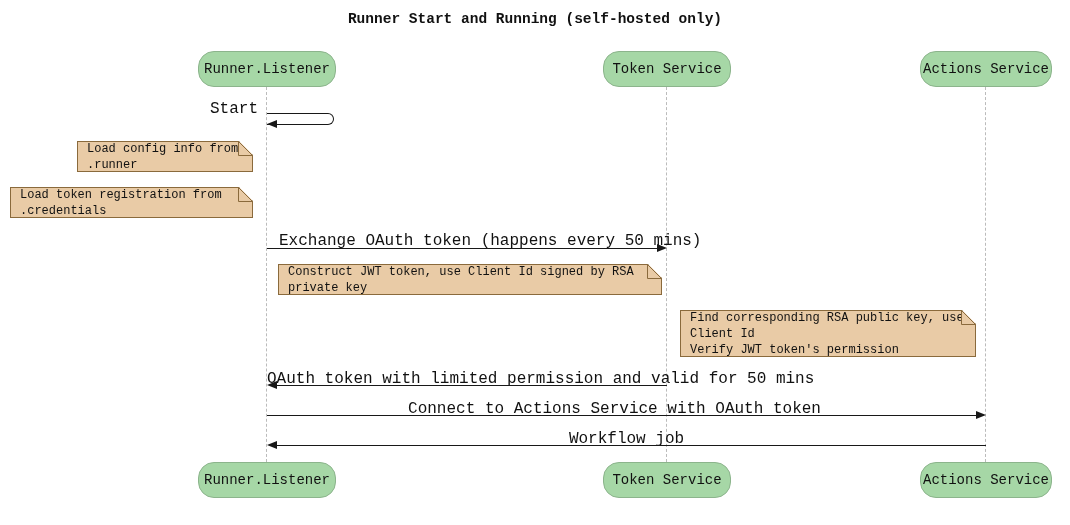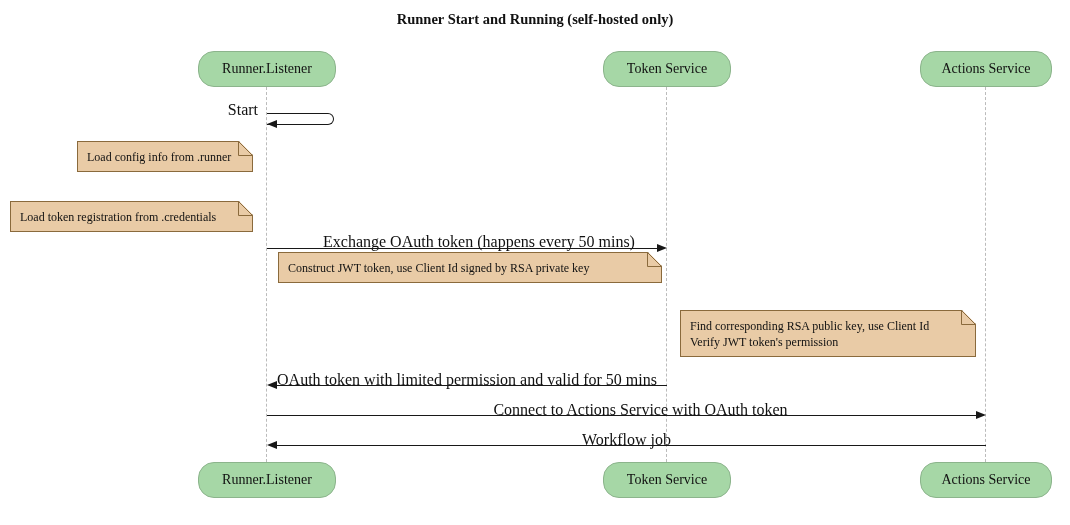--- a/index.html
+++ b/index.html
@@ -9,21 +9,21 @@
     --note-border: #8A6A3C;
     --lifeline: #BBBBBB;
     --line: #181818;
     --text: #111111;
     --background: #FFFFFF;
   }
   html, body { margin: 0; padding: 0; background: var(--background); }
   .canvas {
     position: relative; width: 1070px; height: 525px;
     background: var(--background);
-    font-family: Liberation Serif, serif;
+    font-family: Liberation Mono, monospace;
     color: var(--text); overflow: hidden;
   }
   .title {
     position: absolute; left: 0; top: 11px; width: 1070px;
     text-align: center; font-weight: bold; font-size: 14.5px;
   }
   .lifeline {
     position: absolute; top: 87px; height: 375px; width: 0;
     border-left: 1px dashed var(--lifeline);
   }
@@ -95,54 +95,54 @@
   <div class="arrow-l" style="left:267px; top:120px;"></div>
 
   <div class="note" style="left:77px; top:141px; width:176px; height:31px;">
     <span>Load config info from .runner</span>
     <svg class="fold" width="15" height="15" viewBox="0 0 15 15">
       <path class="fold-cover" d="M1,0 L15,0 L15,14 Z"></path>
       <path class="fold-flap" d="M0.5,0.5 L0.5,14.5 L14.5,14.5 Z"></path>
     </svg>
   </div>
 
-  <div class="note" style="left:10px; top:201px; width:243px; height:31px;">
+  <div class="note" style="left:10px; top:187px; width:243px; height:31px;">
     <span>Load token registration from .credentials</span>
     <svg class="fold" width="15" height="15" viewBox="0 0 15 15">
       <path class="fold-cover" d="M1,0 L15,0 L15,14 Z"></path>
       <path class="fold-flap" d="M0.5,0.5 L0.5,14.5 L14.5,14.5 Z"></path>
     </svg>
   </div>
 
   <div class="msg-label" style="left:279px; top:235px; width:400px;">Exchange OAuth token (happens every 50 mins)</div>
   <div class="msg-line" style="left:267px; top:248px; width:390px;"></div>
   <div class="arrow-r" style="left:657px; top:244px;"></div>
 
-  <div class="note" style="left:278px; top:252px; width:384px; height:31px;">
+  <div class="note" style="left:278px; top:264px; width:384px; height:31px;">
     <span>Construct JWT token, use Client Id signed by RSA private key</span>
     <svg class="fold" width="15" height="15" viewBox="0 0 15 15">
       <path class="fold-cover" d="M1,0 L15,0 L15,14 Z"></path>
       <path class="fold-flap" d="M0.5,0.5 L0.5,14.5 L14.5,14.5 Z"></path>
     </svg>
   </div>
 
   <div class="note" style="left:680px; top:310px; width:296px; height:47px;">
     <span>Find corresponding RSA public key, use Client Id</span>
     <span>Verify JWT token's permission</span>
     <svg class="fold" width="15" height="15" viewBox="0 0 15 15">
       <path class="fold-cover" d="M1,0 L15,0 L15,14 Z"></path>
       <path class="fold-flap" d="M0.5,0.5 L0.5,14.5 L14.5,14.5 Z"></path>
     </svg>
   </div>
 
   <div class="msg-label" style="left:267px; top:373px; width:400px;">OAuth token with limited permission and valid for 50 mins</div>
   <div class="msg-line" style="left:277px; top:385px; width:390px;"></div>
   <div class="arrow-l" style="left:267px; top:381px;"></div>
 
-  <div class="msg-label" style="left:281px; top:403px; width:719px;">Connect to Actions Service with OAuth token</div>
+  <div class="msg-label" style="left:255px; top:403px; width:719px;">Connect to Actions Service with OAuth token</div>
   <div class="msg-line" style="left:267px; top:415px; width:709px;"></div>
   <div class="arrow-r" style="left:976px; top:411px;"></div>
 
   <div class="msg-label" style="left:267px; top:433px; width:719px;">Workflow job</div>
   <div class="msg-line" style="left:277px; top:445px; width:709px;"></div>
   <div class="arrow-l" style="left:267px; top:441px;"></div>
 
   <div class="participant" style="left:198px; top:462px; width:138px;">
     <span>Runner.Listener</span>
   </div>

